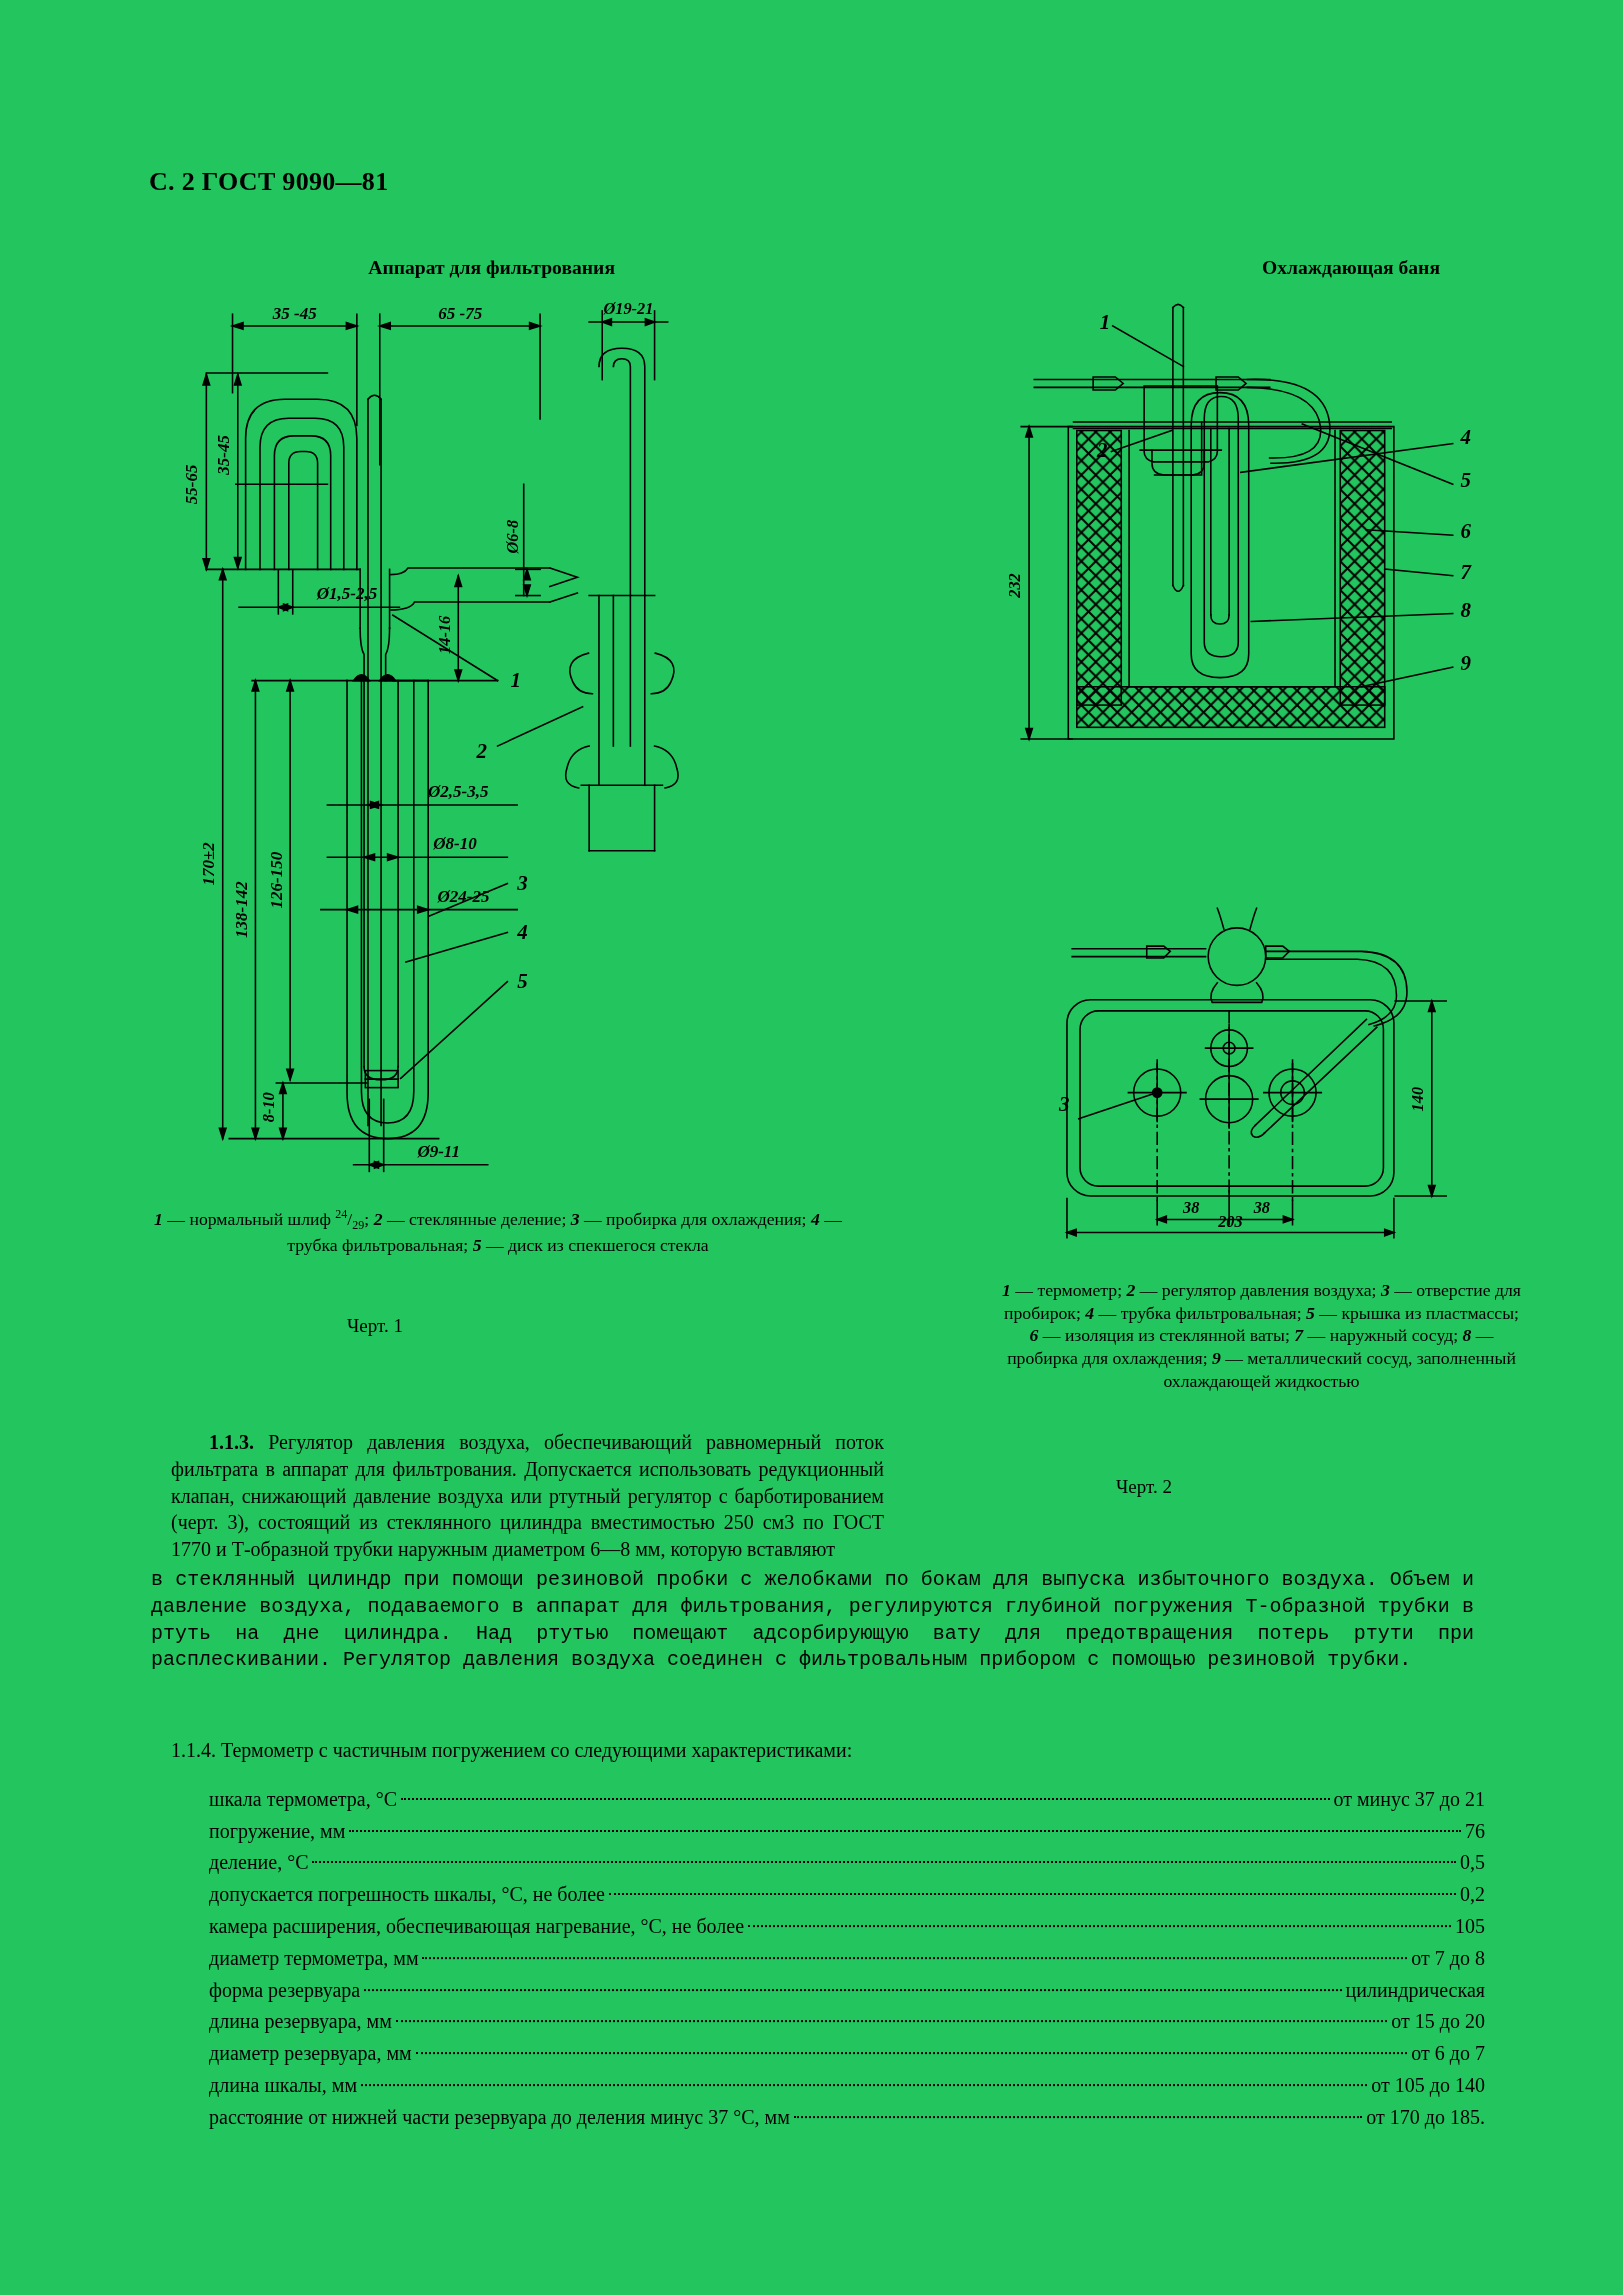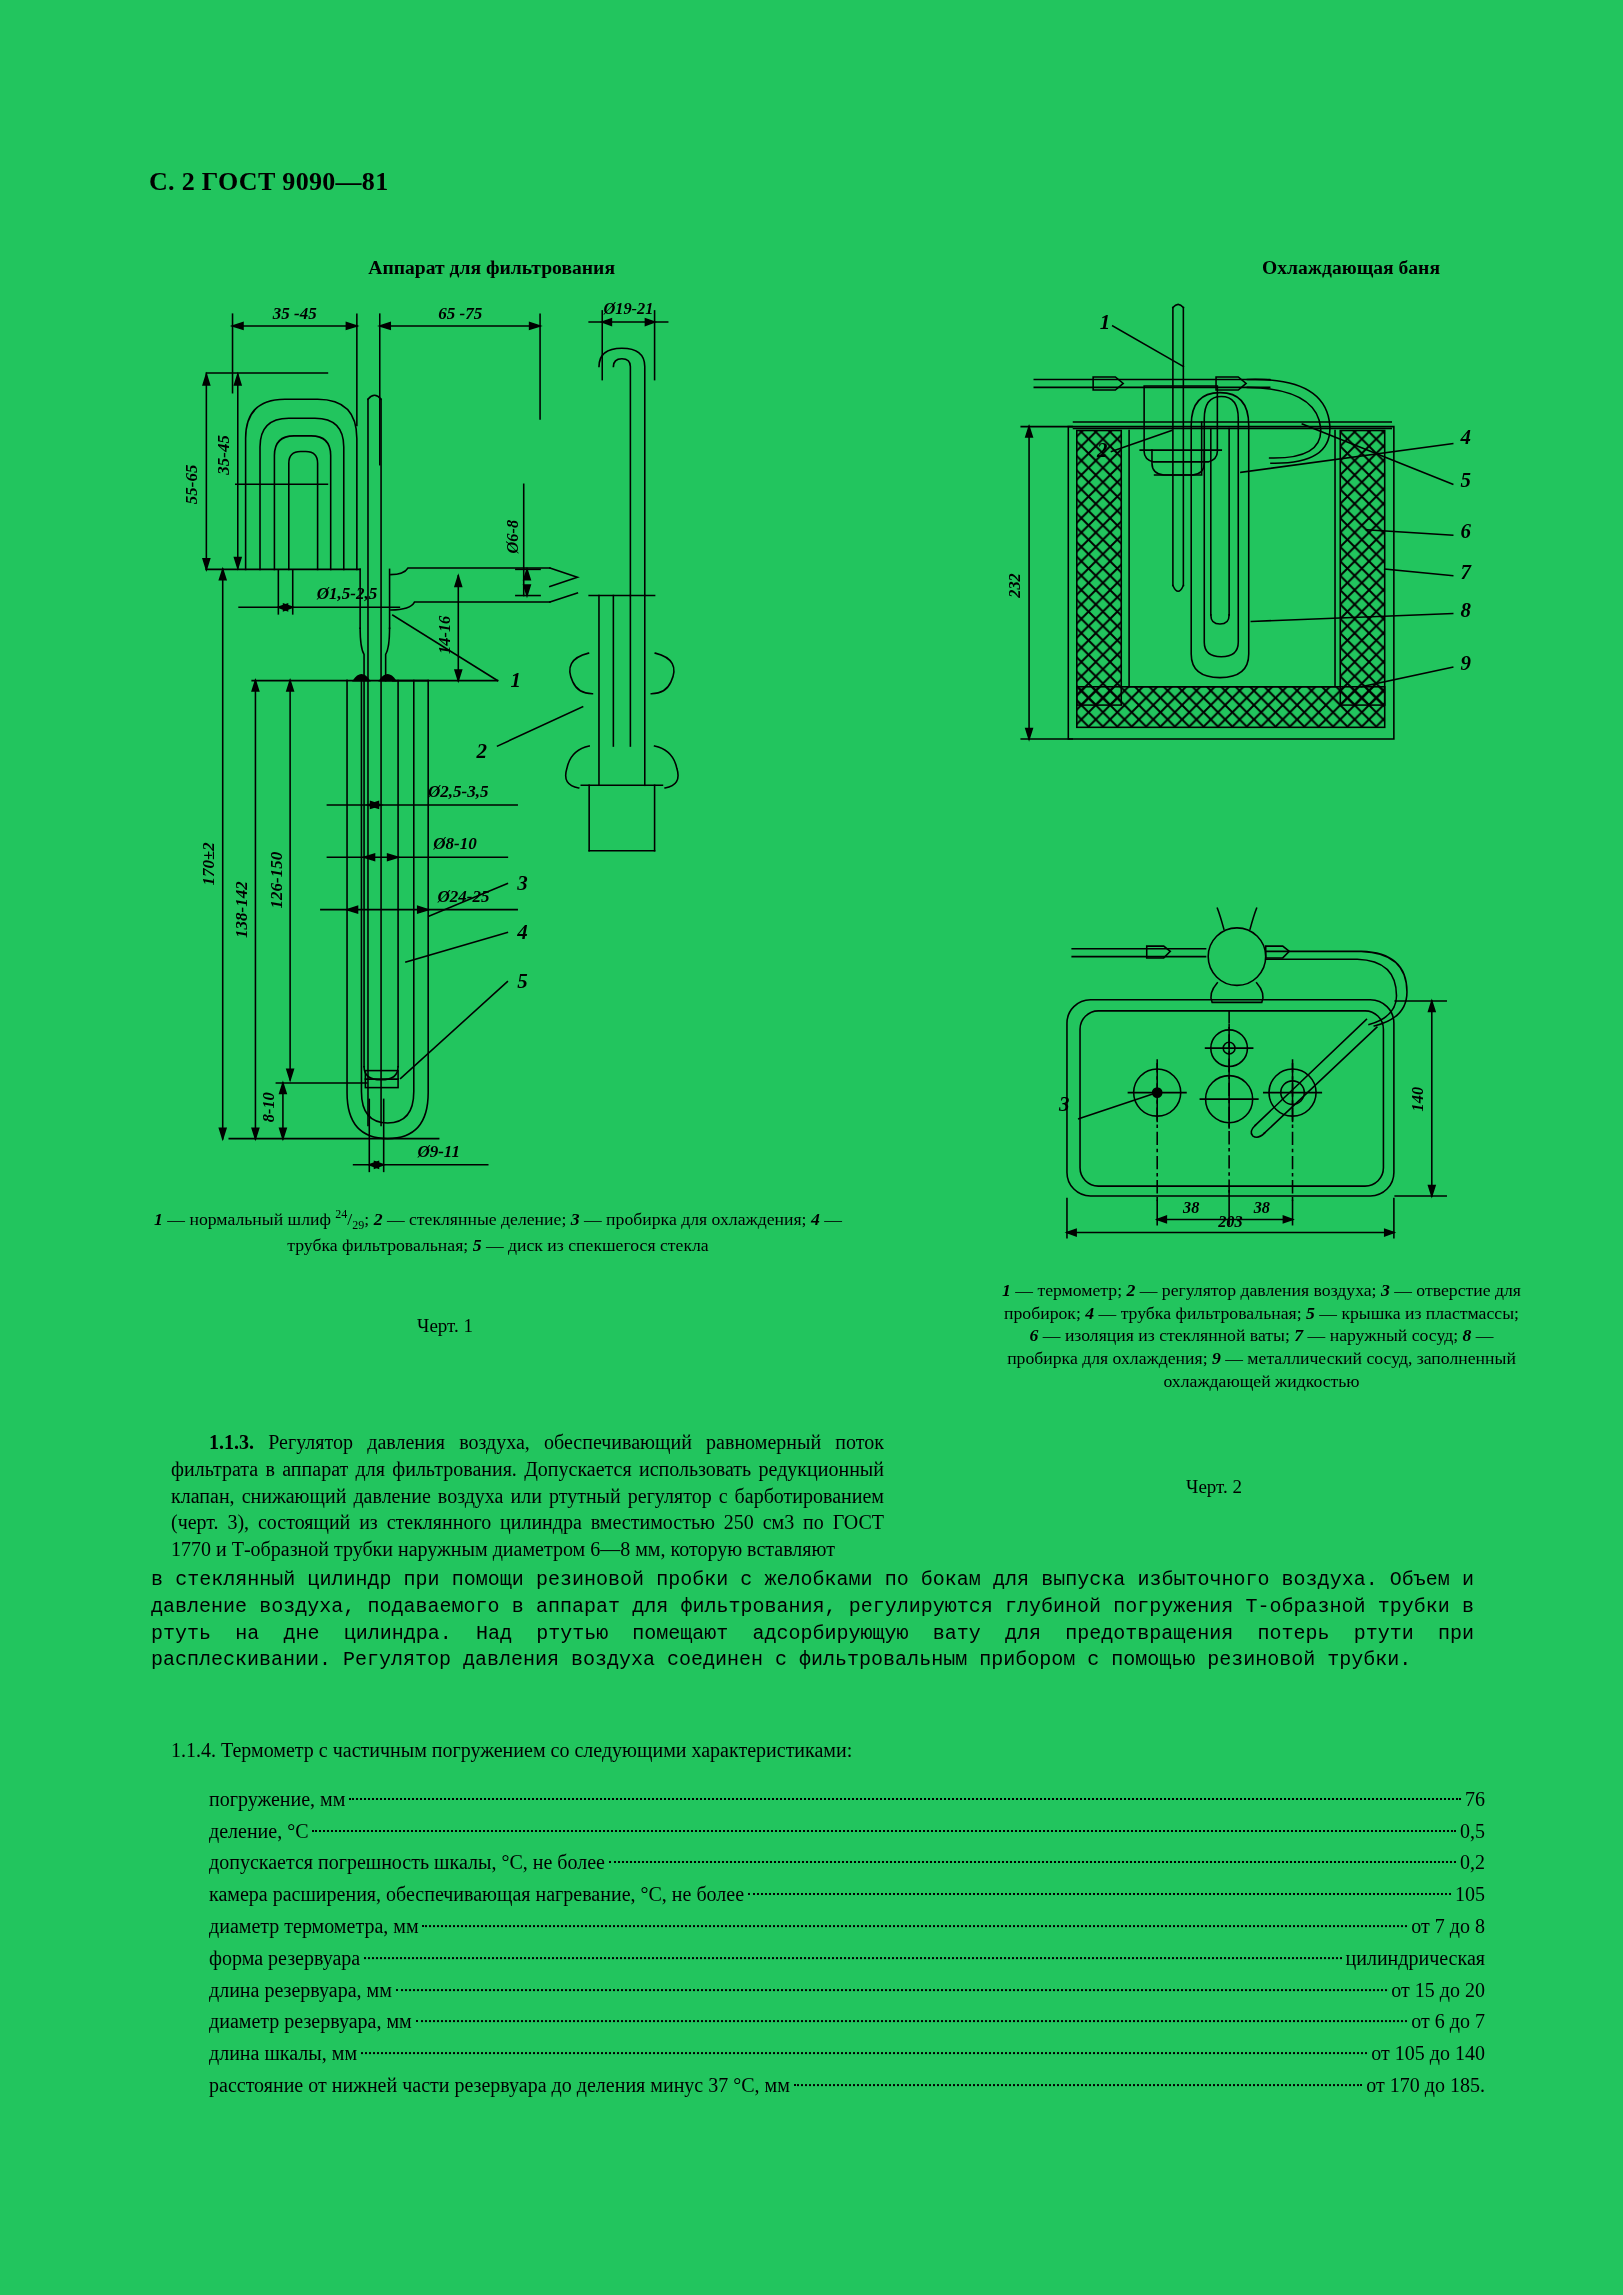--- a/index.html
+++ b/index.html
@@ -38,21 +38,21 @@
   .caption{
     position:absolute;font-size:17.7px;line-height:1.28;text-align:center;
   }
   #fig1-caption{left:151px;top:1207px;width:694px;}
   #fig2-caption{left:1000px;top:1279px;width:523px;}
   .caption i{font-style:italic;font-weight:bold;}
   .caption sup{font-size:.68em;vertical-align:super;margin-top:28px;}
   .caption sub{font-size:.68em;vertical-align:sub;}
 
   .chertno{
-    position:absolute;font-size:19px;text-align:center;
+    position:absolute;font-size:19px;text-align:left;
   }
   #chert1{left:347px;top:1315px;width:196px;}
   #chert2{left:1116px;top:1476px;width:196px;}
 
   
   .para{
     position:absolute;font-size:20px;line-height:1.34;
     text-align:justify;text-justify:inter-word;
   }
   #p113{left:171px;top:1381px;width:713px;margin-top:48px;}
@@ -430,20 +430,25 @@
   <div class="para" id="p113">
     <span class="ind"></span><b>1.1.3.</b> <span>Регулятор давления воздуха, обеспечивающий равномерный поток фильтрата в аппарат для фильтрования. Допускается использовать редукционный клапан, снижающий давление воздуха или ртутный регулятор с барботированием (черт. 3), состоящий из стеклянного цилиндра вместимостью 250 см3 по ГОСТ 1770 и Т-образной трубки наружным диаметром 6—8 мм, которую вставляют</span>
   </div>
 
   <div class="para" id="p113cont">в стеклянный цилиндр при помощи резиновой пробки с желобками по бокам для выпуска избыточного воздуха. Объем и давление воздуха, подаваемого в аппарат для фильтрования, регулируются глубиной погружения Т-образной трубки в ртуть на дне цилиндра. Над ртутью помещают адсорбирующую вату для предотвращения потерь ртути при расплескивании. Регулятор давления воздуха соединен с фильтровальным прибором с помощью резиновой трубки.</div>
 
   <div class="para" id="p114">1.1.4. Термометр с частичным погружением со следующими характеристиками:</div>
 
   <div class="speclist" id="spec-list">
       <div class="specrow">
+        <span class="spec-label">шкала термометра, °С</span>
+        <span class="spec-dots"></span>
+        <span class="spec-val">от минус 37 до 21</span>
+      </div>
+      <div class="specrow">
         <span class="spec-label">погружение, мм</span>
         <span class="spec-dots"></span>
         <span class="spec-val">76</span>
       </div>
       <div class="specrow">
         <span class="spec-label">деление, °С</span>
         <span class="spec-dots"></span>
         <span class="spec-val">0,5</span>
       </div>
       <div class="specrow">

